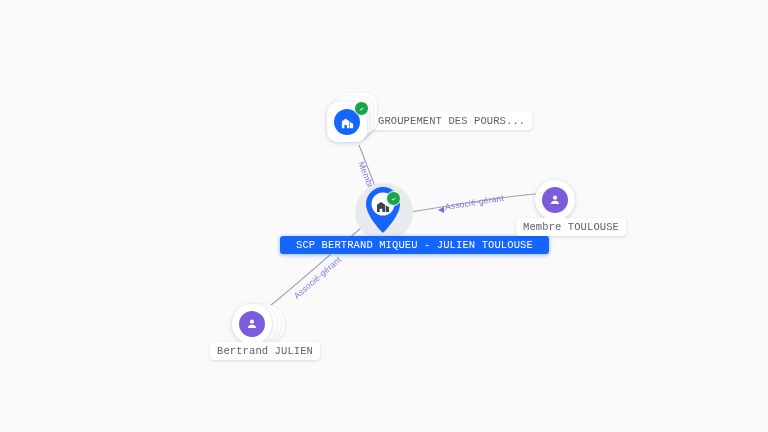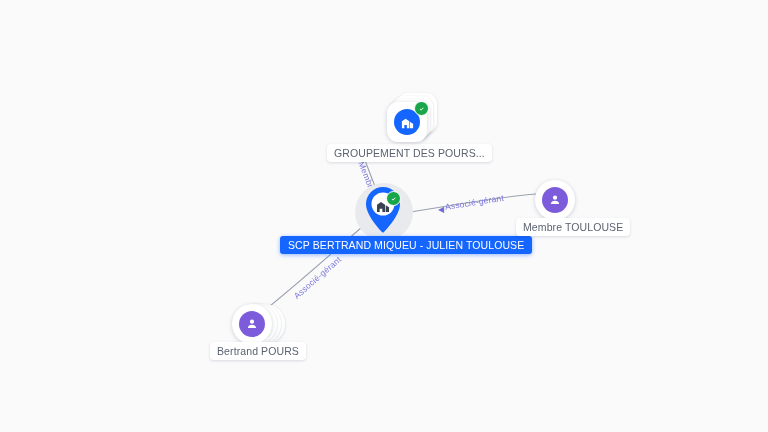--- a/index.html
+++ b/index.html
@@ -11,21 +11,21 @@
     overflow:hidden;
     position:relative;
   }
   #graph-canvas{
     position:absolute;inset:0;
     width:768px;height:432px;
   }
   .edges-svg{position:absolute;left:0;top:0;width:768px;height:432px;}
 
   
-  .node{position:absolute;display:flex;flex-direction:column;align-items:center;}
+  .node{position:absolute;display:flex;flex-direction:row;align-items:center;font-family:Liberation Mono, monospace;}
   .node-visual{position:relative;width:44px;height:44px;}
 
   
   .stack-card{
     position:absolute;
     width:40px;height:40px;
     border-radius:11px;
     background:#ffffff;
     box-shadow:0 1px 3px rgba(40,50,80,.18);
   }
@@ -64,21 +64,21 @@
     letter-spacing:.1px;
     white-space:nowrap;
     padding:3px 7px;
     border-radius:4px;
     box-shadow:0 1px 3px rgba(40,50,80,.16);
   }
   .node-label.primary{
     background:#1565ff;
     color:#ffffff;
     font-size:10.5px;
-    padding:3px 8px;
+    padding:3px 16px;
     border-radius:3px;
     box-shadow:0 1px 4px rgba(21,101,255,.45);
   }
 
   
   .halo{
     position:absolute;
     width:58px;height:58px;border-radius:50%;
     background:#e9eaee;
     left:-7px;top:-5px;
@@ -192,16 +192,16 @@
       <div class="stack-card" style="left:5px;top:2px;border-radius:50%;"></div>
       <div class="avatar" style="left:0px;top:2px;border-radius:50%;">
         <div class="avatar-disc" style="background:#7c5cdb;">
           <svg width="14" height="14" viewBox="0 0 24 24">
             <circle cx="12" cy="8" r="3.6" fill="#ffffff"></circle>
             <path fill="#ffffff" d="M5 19c0-3.6 3.1-5.6 7-5.6s7 2 7 5.6z"></path>
           </svg>
         </div>
       </div>
     </div>
-    <div class="node-label" style="position:absolute;left:-22px;top:38px;">Bertrand POURS</div>
+    <div class="node-label" style="position:absolute;left:-22px;top:38px;">Bertrand JULIEN</div>
   </div>
 
 </div>
 
 </body></html>

